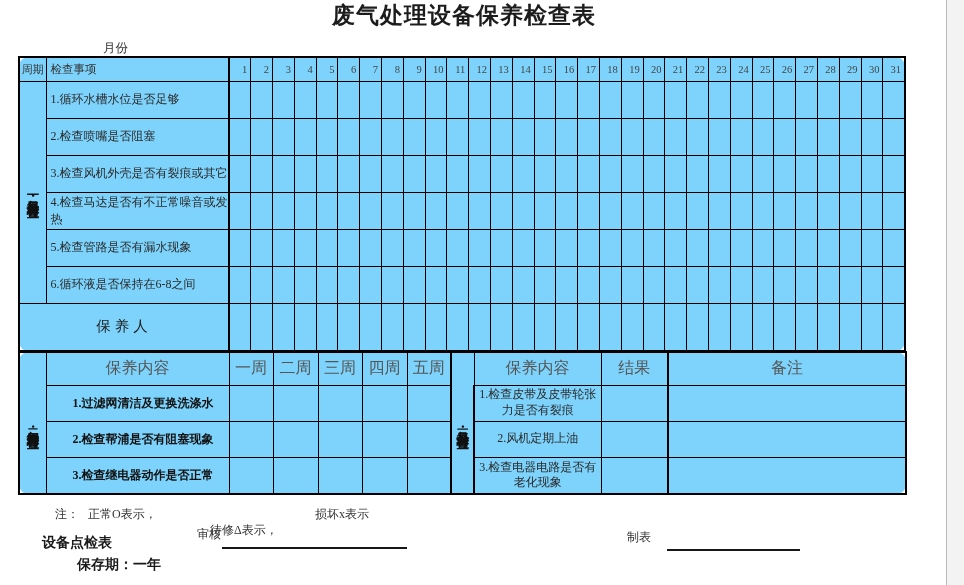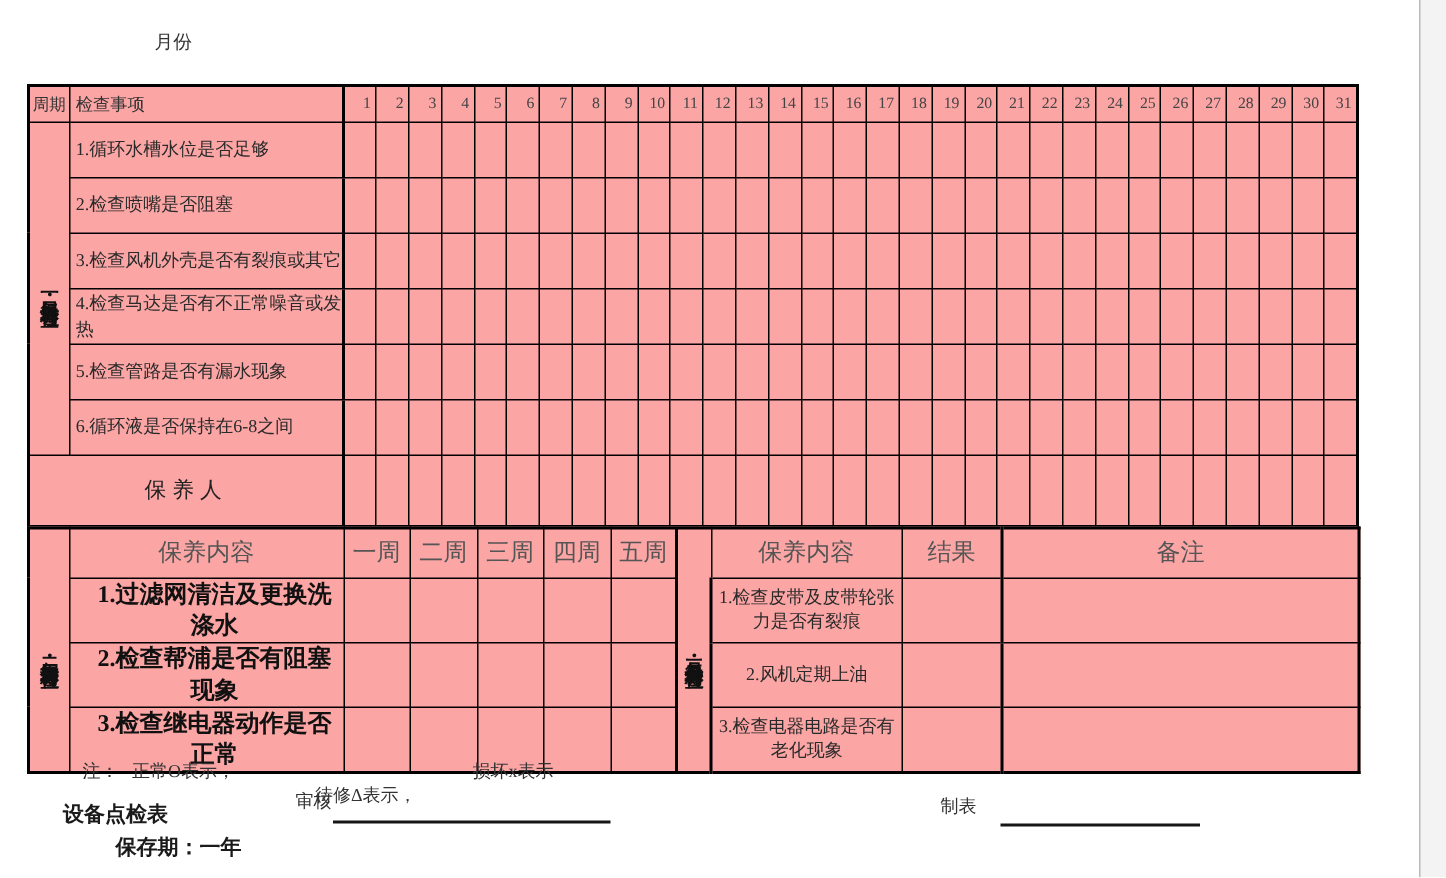--- a/index.html
+++ b/index.html
@@ -2,49 +2,50 @@
 <html><head>
 <meta charset="utf-8">
 <style>
   html,body{margin:0;padding:0;background:#fff;}
   .stage{position:relative;width:964px;height:585px;overflow:hidden;background:#ffffff;
          font-family:"Liberation Serif","DejaVu Serif",serif;color:#1c1c1c;}
   .gutter{position:absolute;top:0;left:946px;width:18px;height:585px;
           background:#f3f3f3;border-left:1px solid #b9b9b9;box-sizing:border-box;}
   .title{position:absolute;top:0px;left:0;width:928px;text-align:center;
          font-size:23px;font-weight:bold;letter-spacing:1px;}
-  .month-label{position:absolute;left:103px;top:20px;font-size:12.5px;color:#333;}
-
-  table{border-collapse:collapse;table-layout:fixed;position:absolute;background:#fca5a5;}
+  .month-label{position:absolute;left:103px;top:40px;font-size:12.5px;color:#333;}
+
+  table{border-collapse:collapse;table-layout:fixed;position:absolute;background:#7dd3fc;border-radius:13px;}
   #topTable{left:18px;top:56px;width:888px;border:2px solid #000;}
   #bottomTable{left:18px;top:351px;width:888px;border:2px solid #000;}
   td{border:1px solid #000;padding:0;font-size:12px;overflow:hidden;vertical-align:middle;}
   td.thickL{border-left:2px solid #000;}
   td.num{font-size:10.5px;text-align:right;padding-right:3px;color:#444;}
   td.hd-cycle{font-size:11px;text-align:center;color:#333;}
   td.hd-item{font-size:11.5px;text-align:left;padding-left:4px;color:#333;margin-top:15px;}
   td.itemtext{text-align:left;padding-left:4px;font-size:12px;color:#2a2a2a;}
   td.vcell{vertical-align:middle;}
   .vtext{writing-mode:vertical-rl;text-orientation:upright;margin:0 auto;
          font-weight:bold;font-size:12.5px;letter-spacing:1px;color:#111;line-height:1;}
   td.maintainer{text-align:center;font-size:14.5px;letter-spacing:4px;color:#222;margin-top:24px;}
   td.weekhd{text-align:center;color:#555;font-size:16px;}
   td.sechd{text-align:center;color:#555;font-size:16px;}
-  td.witem{text-align:center;font-weight:bold;font-size:16px;color:#111;padding-left:11px;}
+  td.witem{text-align:center;font-weight:bold;font-size:12px;color:#111;padding-left:11px;}
   td.mitem{text-align:center;font-size:12px;color:#2a2a2a;line-height:1.3;padding:0 2px;}
 
   .fnote{position:absolute;font-size:12px;color:#333;white-space:nowrap;}
   .sigline{position:absolute;height:2px;background:#161616;}
   .formname{position:absolute;font-size:14px;font-weight:bold;color:#1a1a1a;white-space:nowrap;}
 </style>
 </head>
 <body>
 
 <div class="stage">
 
+  <div class="title">废气处理设备保养检查表</div>
   <div class="month-label">月份</div>
 
   <table id="topTable">
     <colgroup id="topCols">
         <col style="width: 27px;">
         <col style="width: 183px;">
         <col>
         <col>
         <col>
         <col>

